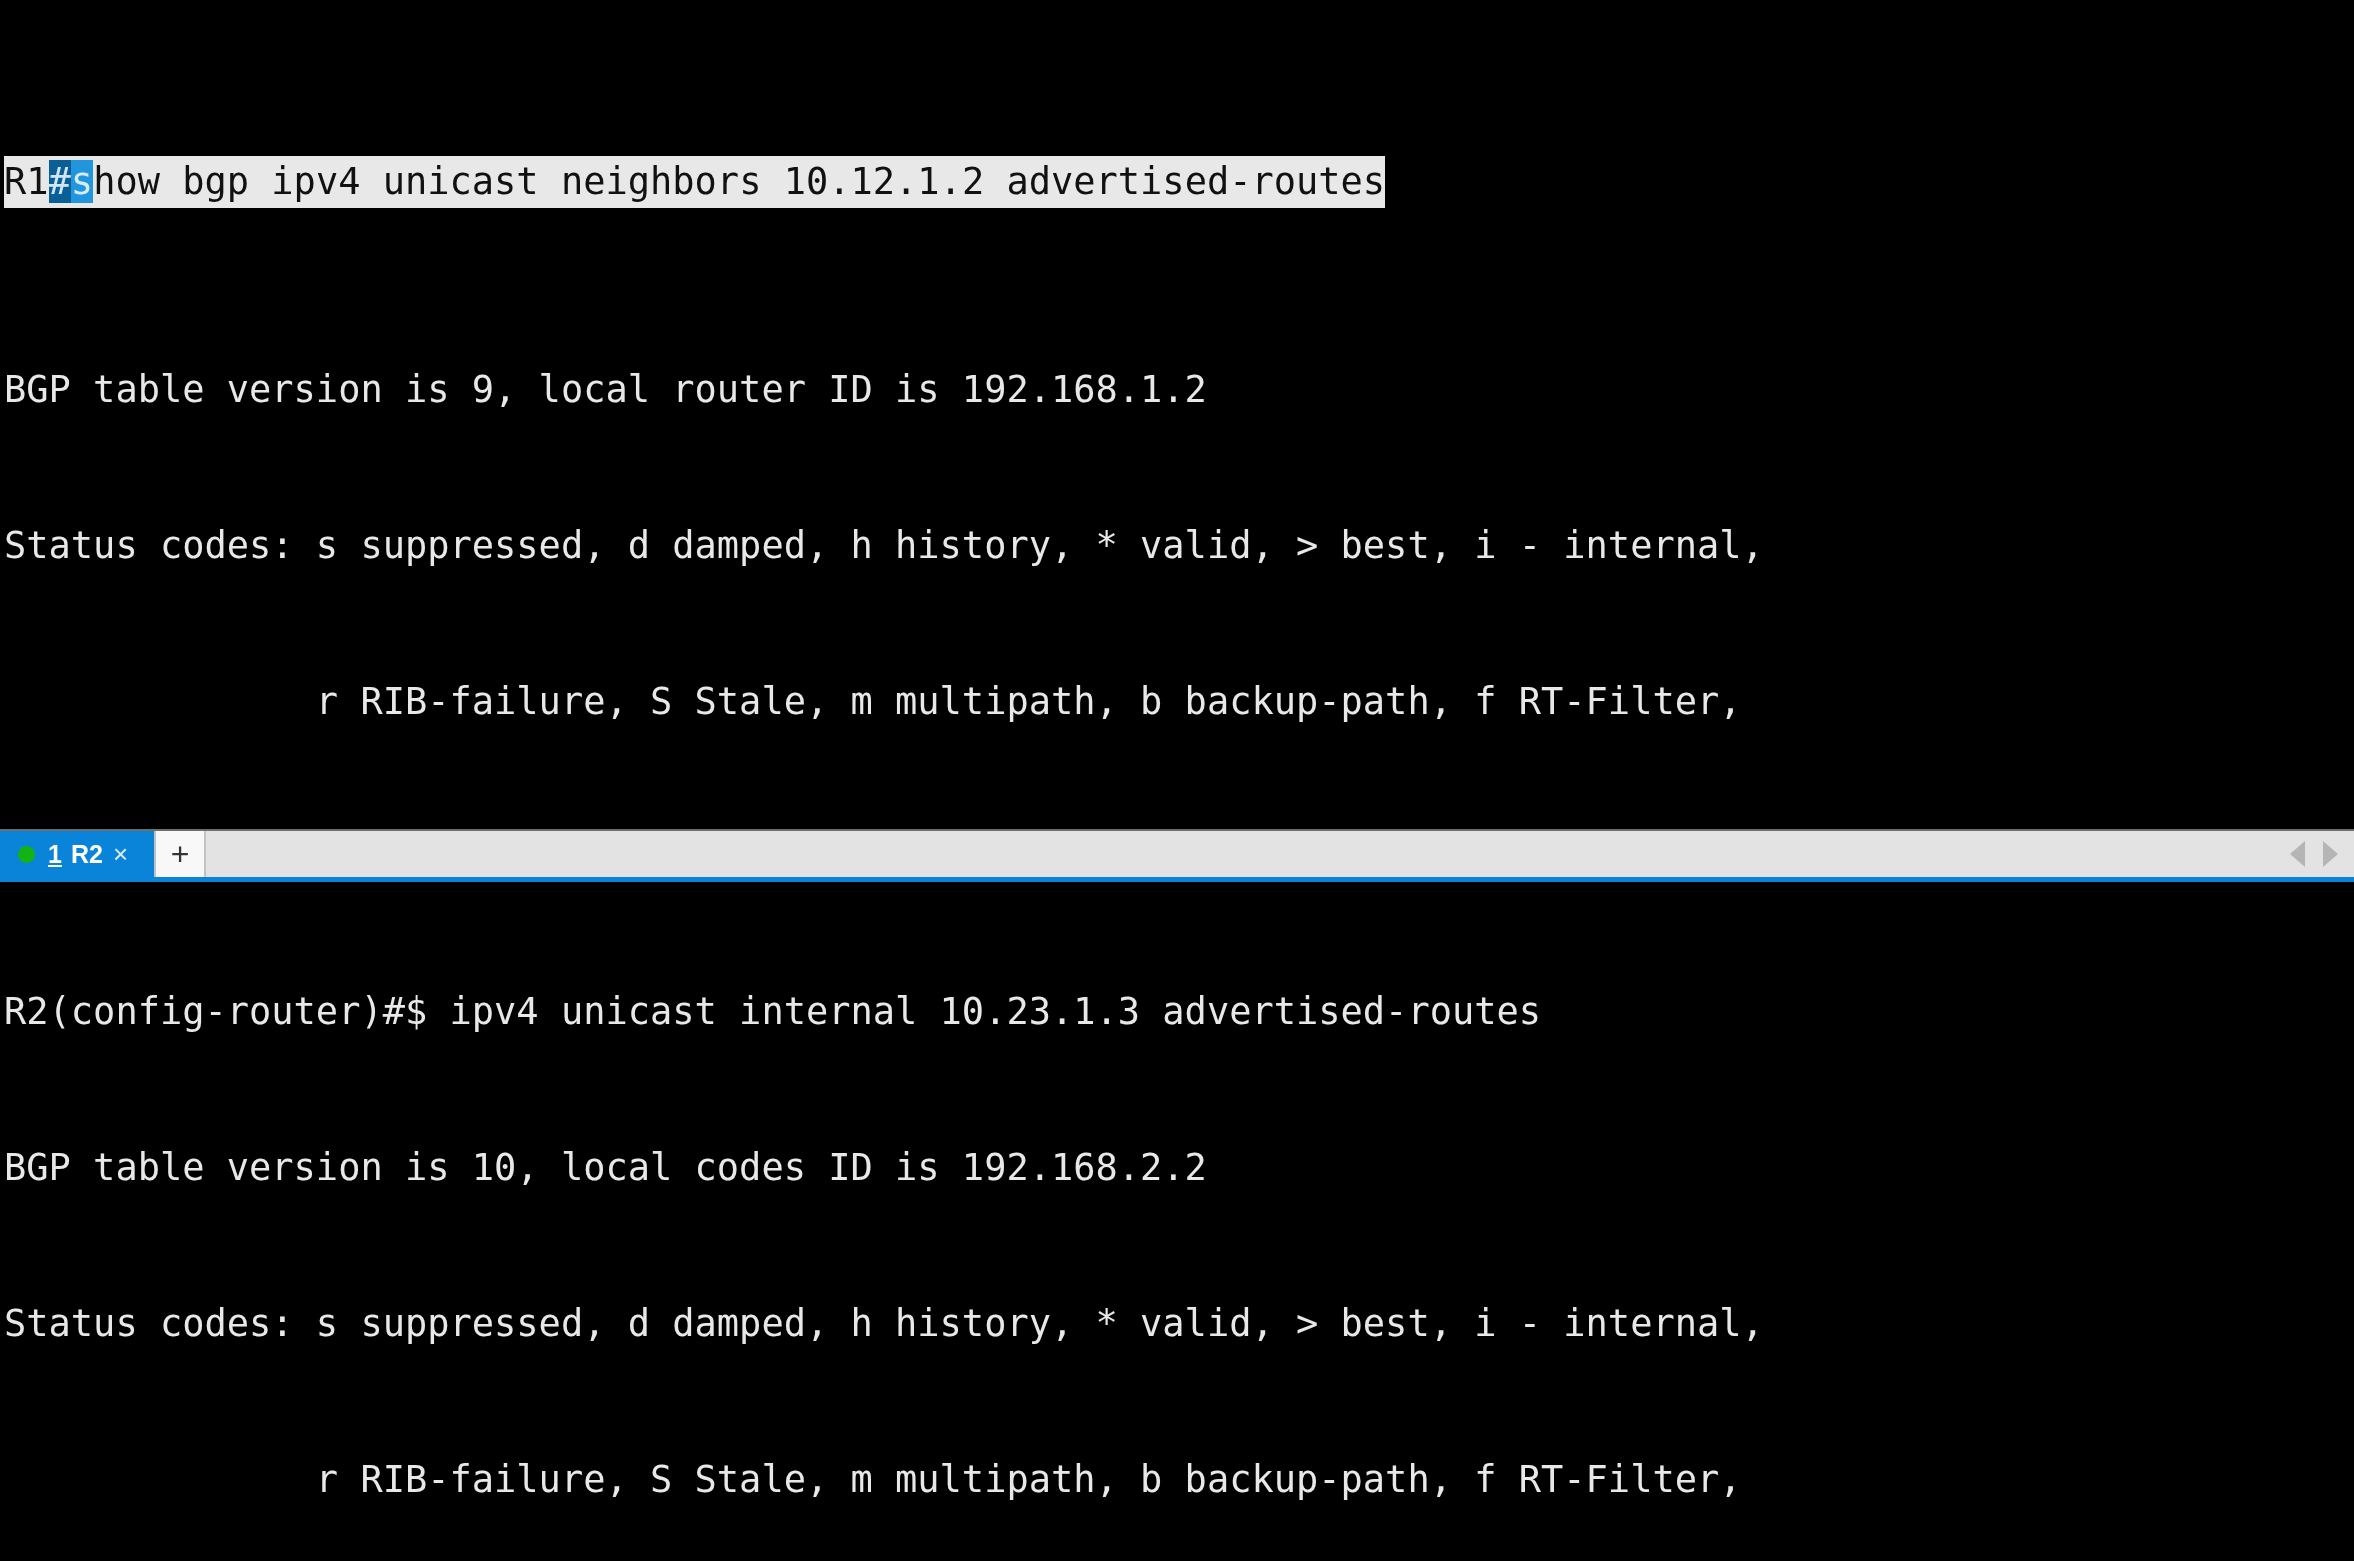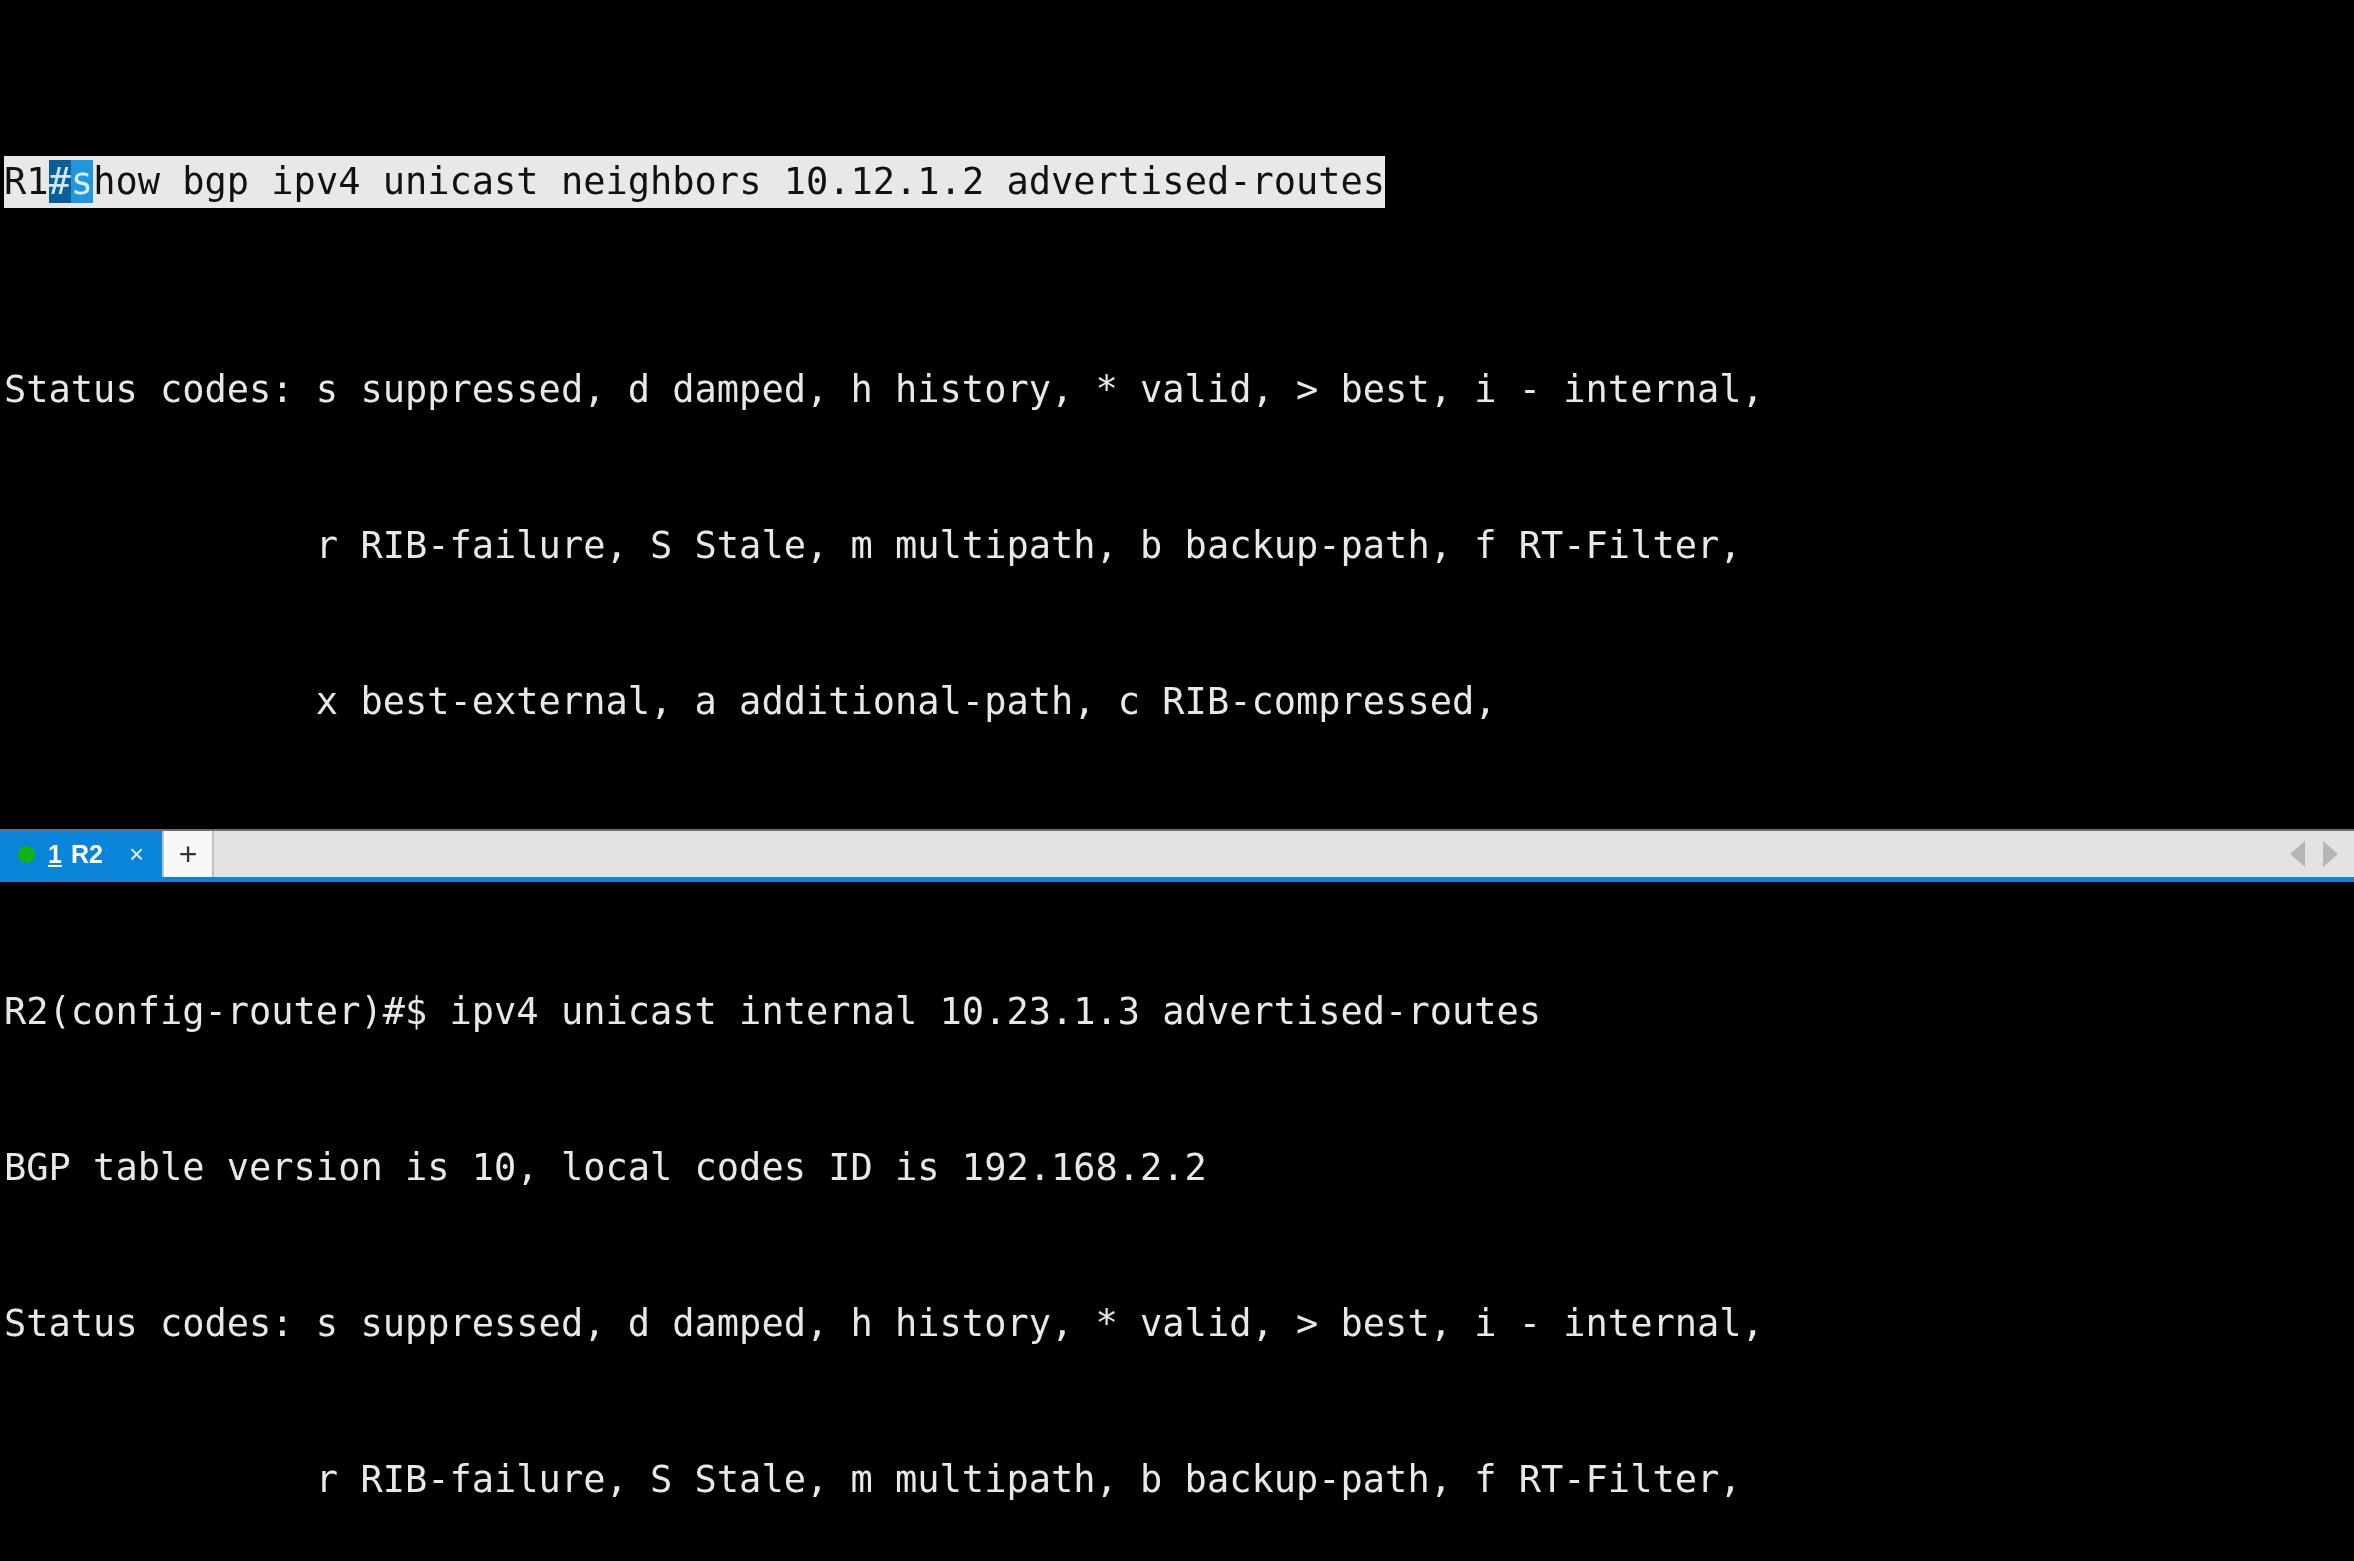--- a/index.html
+++ b/index.html
@@ -97,21 +97,21 @@
     height: 17px;
     border-radius: 50%;
     background: #15b215;
     margin-right: 13px;
     flex: 0 0 auto;
   }
   .tab-index {
     text-decoration: underline;
     margin-right: 9px;
   }
-  .tab-title { margin-right: 22px; }
+  .tab-title { margin-right: 6px; }
   .tab-close {
     color: #d9ecf9;
     font-size: 26px;
     font-weight: normal;
     line-height: 1;
     cursor: pointer;
     padding: 2px 4px;
   }
   .tab-new {
     display: flex;
@@ -148,20 +148,21 @@
 </head>
 <body>
 
 <div class="screen">
 
   <div class="pane" id="pane-top">
     <div class="term-body">
 
       <div class="line"><span class="line-sel"><span>R1</span><span class="sel-block-a">#</span><span class="sel-block-b">s</span><span>how bgp ipv4 unicast neighbors 10.12.1.2 advertised-routes</span></span></div>
 
+      <div class="line">BGP table version is 9, local router ID is 192.168.1.2</div>
       <div class="line">Status codes: s suppressed, d damped, h history, * valid, &gt; best, i - internal,</div>
       <div class="line">              r RIB-failure, S Stale, m multipath, b backup-path, f RT-Filter,</div>
       <div class="line">              x best-external, a additional-path, c RIB-compressed,</div>
       
       
       
       
       
       
       

